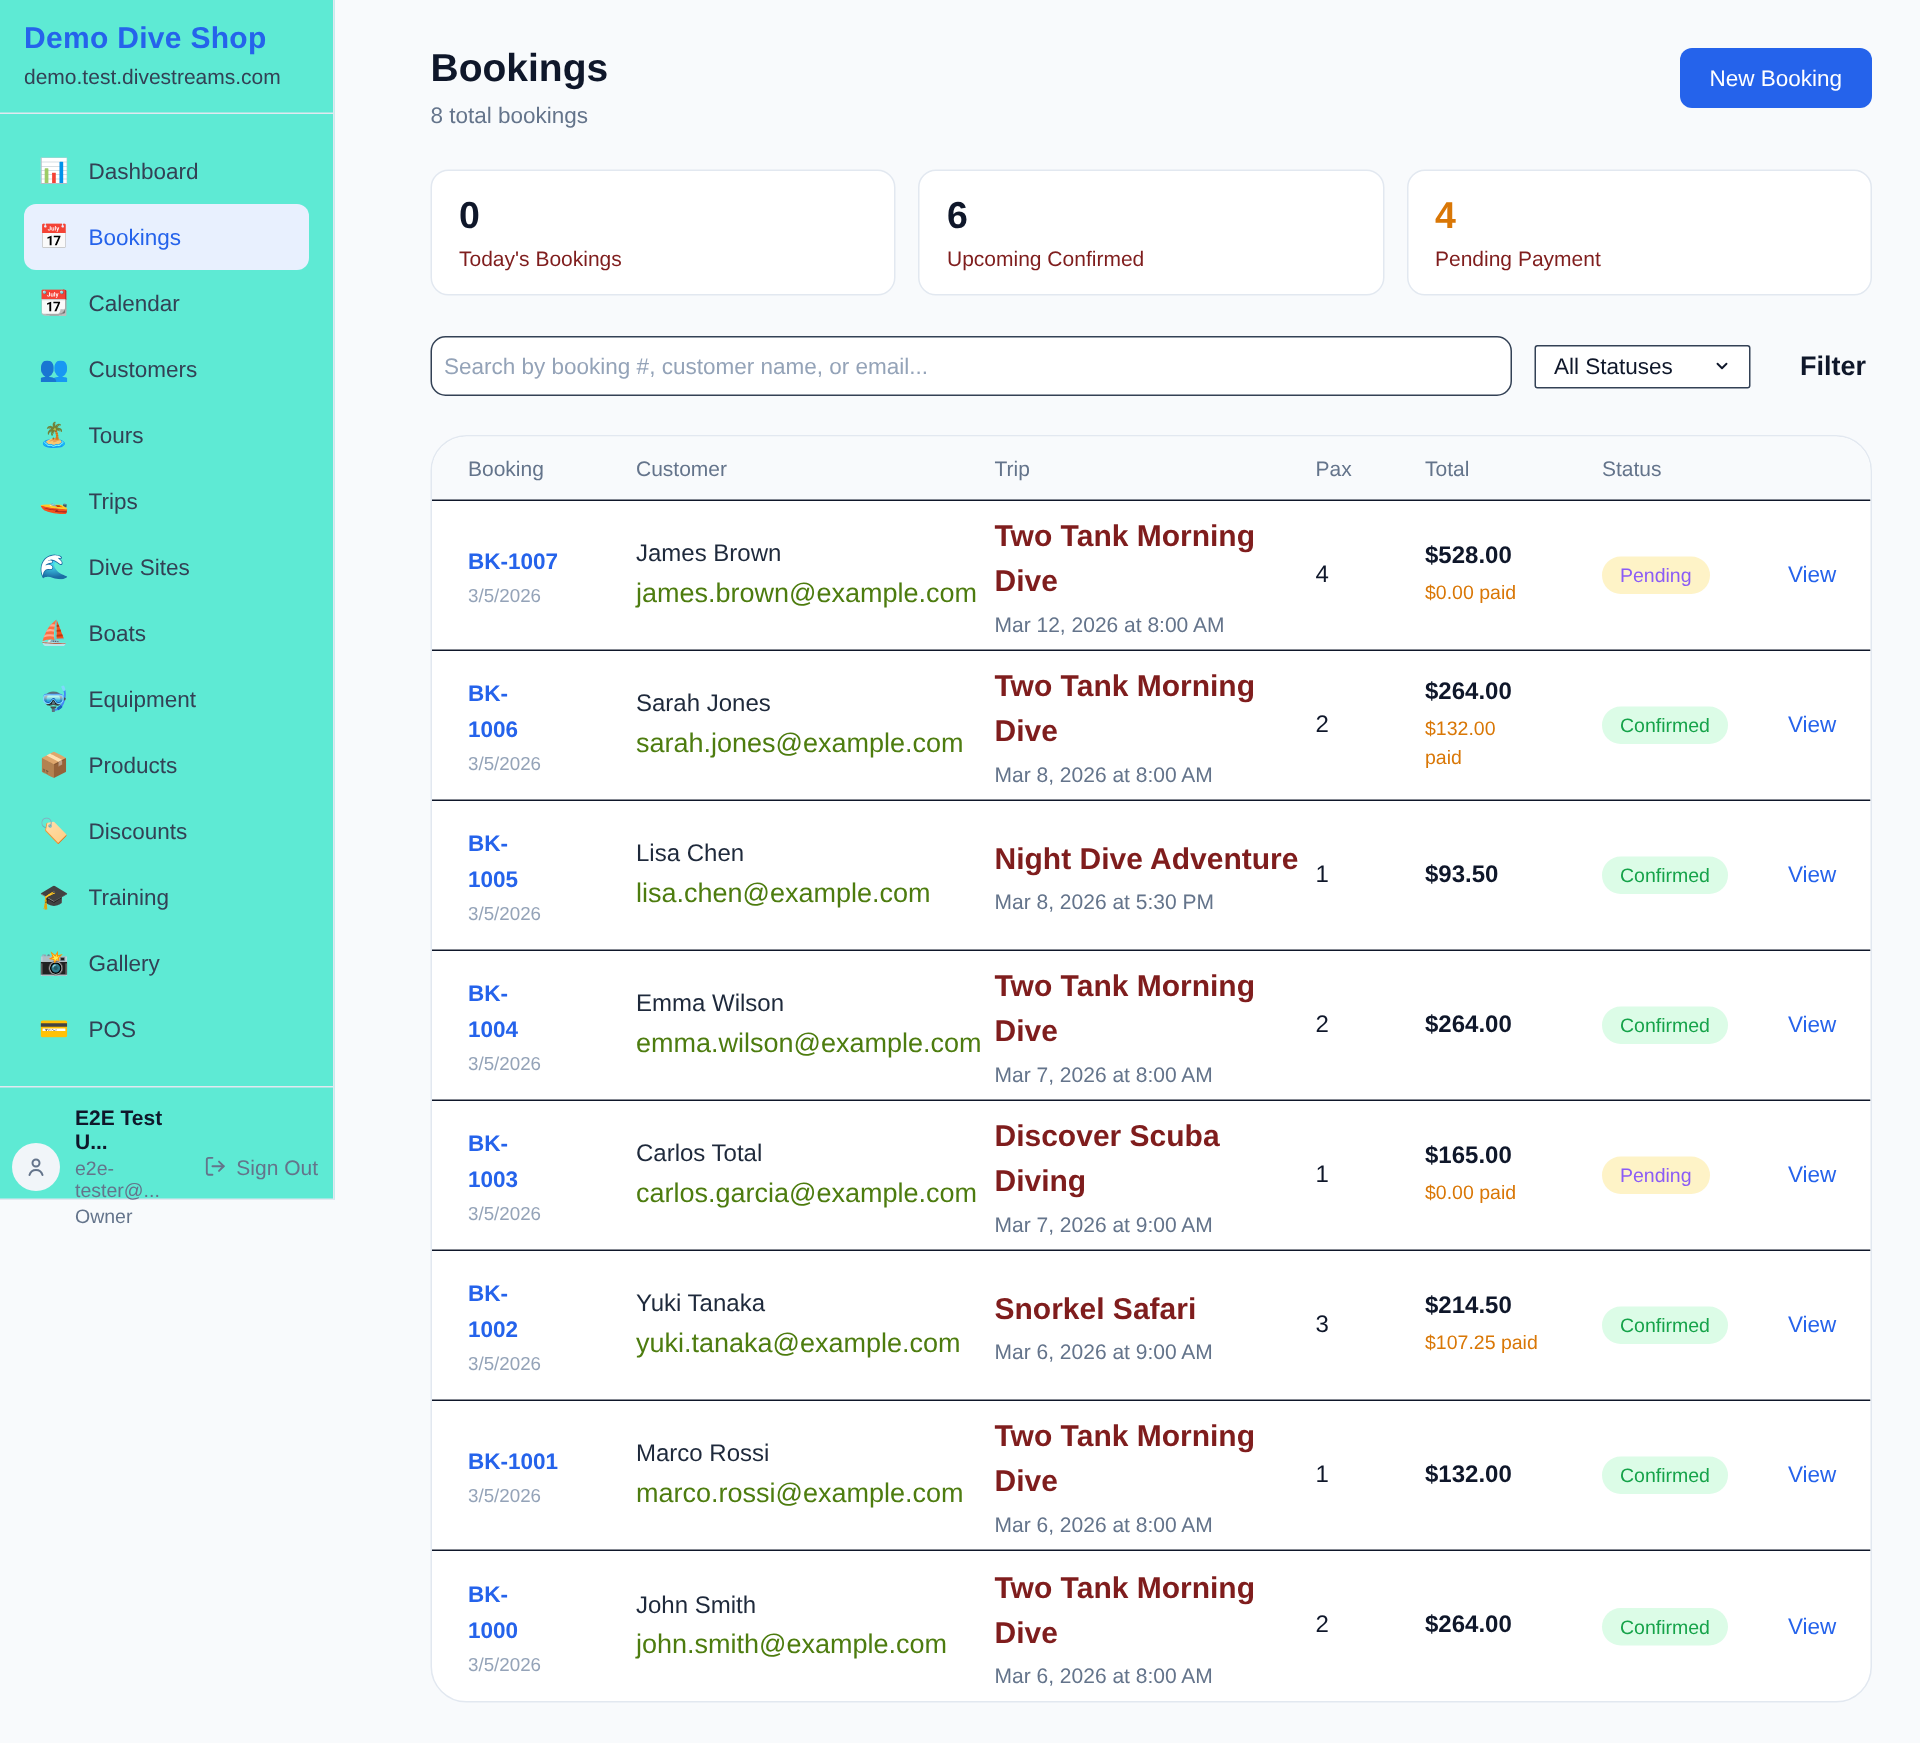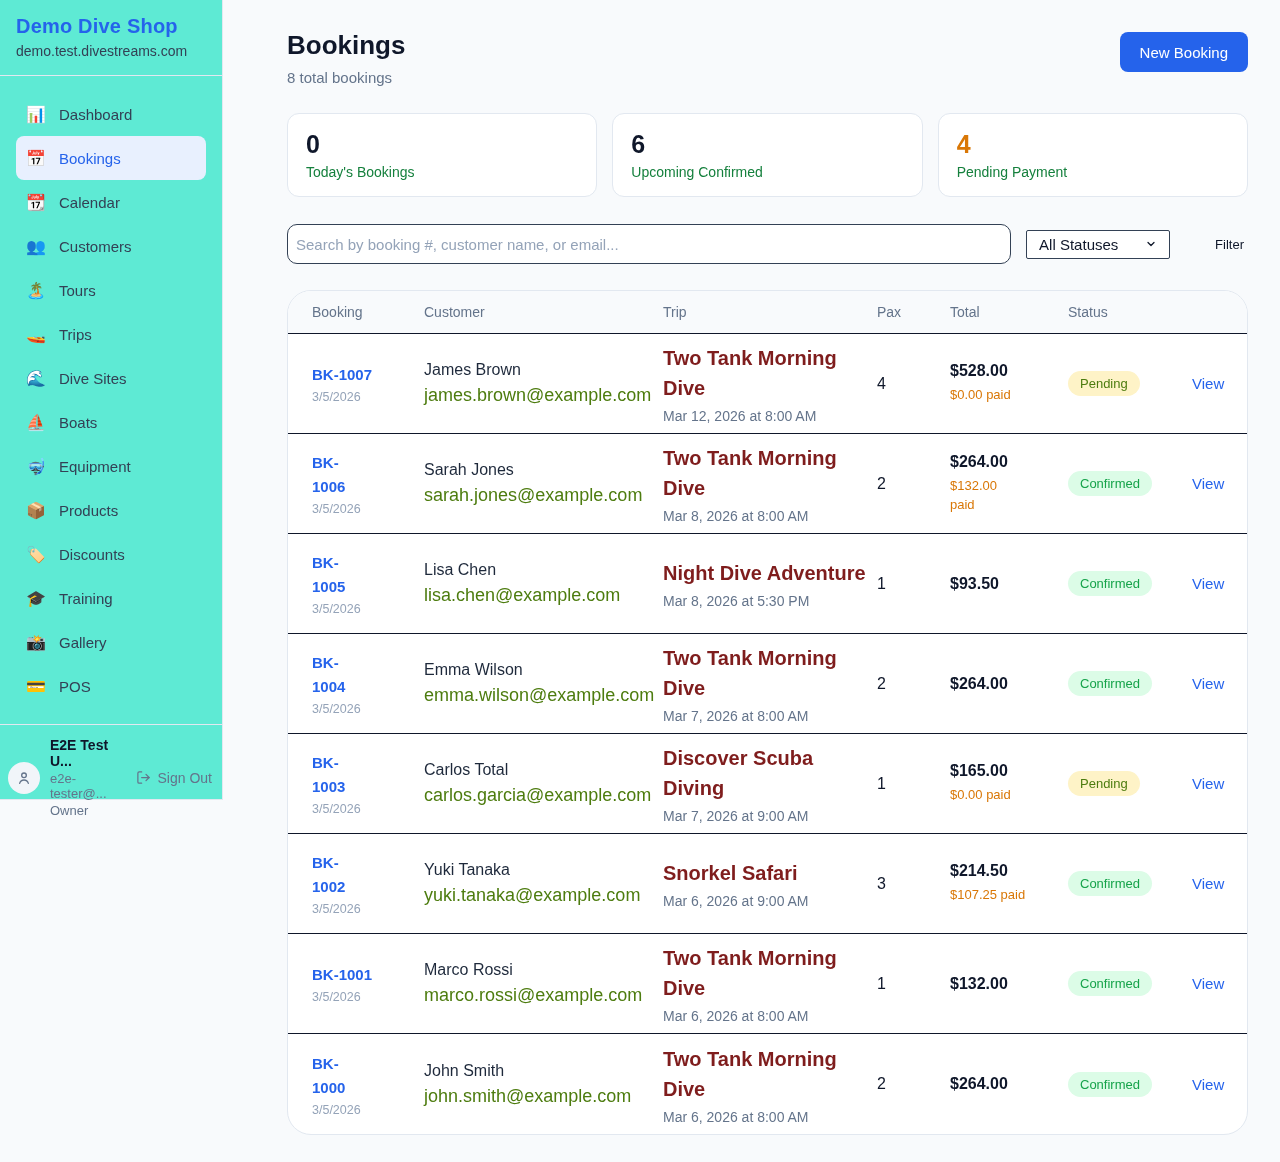--- a/index.html
+++ b/index.html
@@ -28,48 +28,48 @@
   .main{margin-left:255px;padding:30px 32px 0}
   .page-header{display:flex;justify-content:space-between;align-items:flex-start}
   .page-title{font-size:26px;font-weight:700;color:#0f172a}
   .page-subtitle{font-size:15px;color:#64748b;margin-top:8px}
   .btn-primary{background:#2563eb;color:#fff;border:none;border-radius:8px;height:40px;padding:0 20px;
     font-size:15px;font-weight:500;font-family:inherit;cursor:pointer;margin-top:2px}
 
   .stats{display:grid;grid-template-columns:repeat(3,1fr);gap:15px;margin-top:27px}
   .stat-card{background:#fff;border:1px solid #e2e8f0;border-radius:12px;padding:15px 18px;height:84px}
   .stat-value{font-size:25px;font-weight:700;line-height:1.2}
-  .stat-label{font-size:14px;color:#15803d;margin-top:5px}
+  .stat-label{font-size:14px;color:#7f1d1d;margin-top:5px}
 
   .filter-row{display:flex;align-items:center;margin-top:27px}
   .search-input{flex:1;height:40px;border:1px solid #334155;border-radius:10px;padding:0 8px;
     font-size:15px;color:#0f172a;background:#fff;font-family:inherit;outline:none}
   .search-input::placeholder{color:#94a3b8}
   .select{width:144px;height:29px;margin-left:15px;border:1px solid #334155;border-radius:2px;
     display:flex;align-items:center;justify-content:space-between;padding:0 12px;background:#fff;
     font-size:15px;cursor:pointer;flex:none}
-  .filter-label{margin-left:45px;margin-right:4px;font-size:13px;font-weight:400;cursor:pointer}
+  .filter-label{margin-left:33px;margin-right:4px;font-size:18px;font-weight:700;cursor:pointer}
 
   
   .table-card{margin-top:26px;background:#fff;border:1px solid #e2e8f0;border-radius:24px;overflow:hidden}
   .t-head,.t-row{display:grid;grid-template-columns:112px 239px 214px 73px 118px 124px 1fr;padding:0 24px;align-items:center}
   .t-head{height:43px;background:#f8fafc;border-bottom:1px solid #0f172a;font-size:14px;color:#64748b}
   .t-row{height:100px;border-bottom:1px solid #0f172a}
   .t-row:last-child{border-bottom:none}
   .b-id{font-size:15px;font-weight:600;color:#2563eb;white-space:pre-line;line-height:1.6;cursor:pointer}
   .b-date{font-size:12.5px;color:#94a3b8;margin-top:3px}
   .c-name{font-size:16px;color:#1e293b}
   .c-email{font-size:18px;color:#4d7c0f;margin-top:6px}
   .trip-name{font-size:20px;font-weight:700;color:#7f1d1d;white-space:pre-line;line-height:1.5}
   .trip-time{font-size:14px;color:#64748b;margin-top:5px}
   .pax{font-size:16px}
   .total{font-size:16px;font-weight:700}
   .paid{font-size:13px;color:#d97706;margin-top:5px;white-space:pre-line;line-height:1.5}
   .badge{display:inline-block;padding:5px 12px;border-radius:999px;font-size:13px;justify-self:start}
-  .badge.pending{background:#fef3c7;color:#4d7c0f}
+  .badge.pending{background:#fef3c7;color:#8b5cf6}
   .badge.confirmed{background:#dcfce7;color:#16a34a}
   .view-link{font-size:15px;color:#2563eb;font-weight:500;cursor:pointer}
   svg{display:block}
 </style>
 </head>
 <body>
 
 <aside class="sidebar">
   <div class="sb-header">
     <div class="shop-name">Demo Dive Shop</div>

